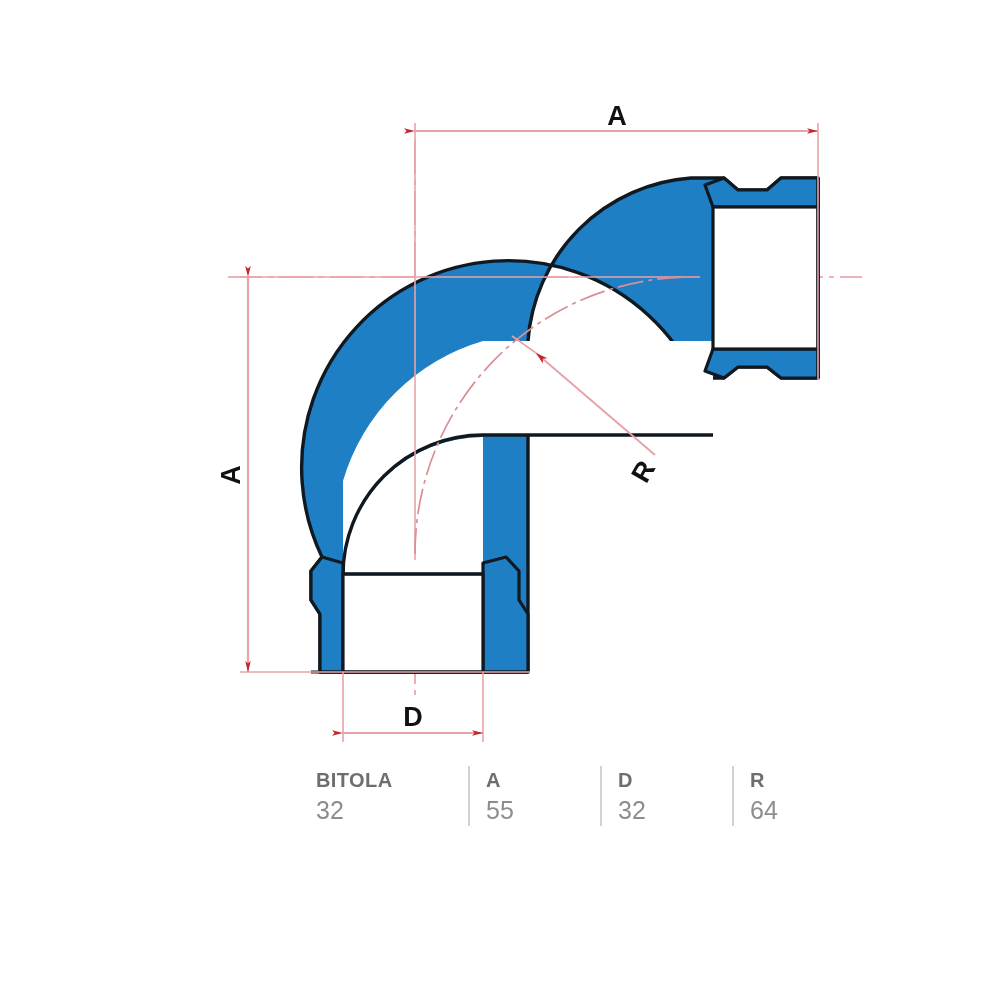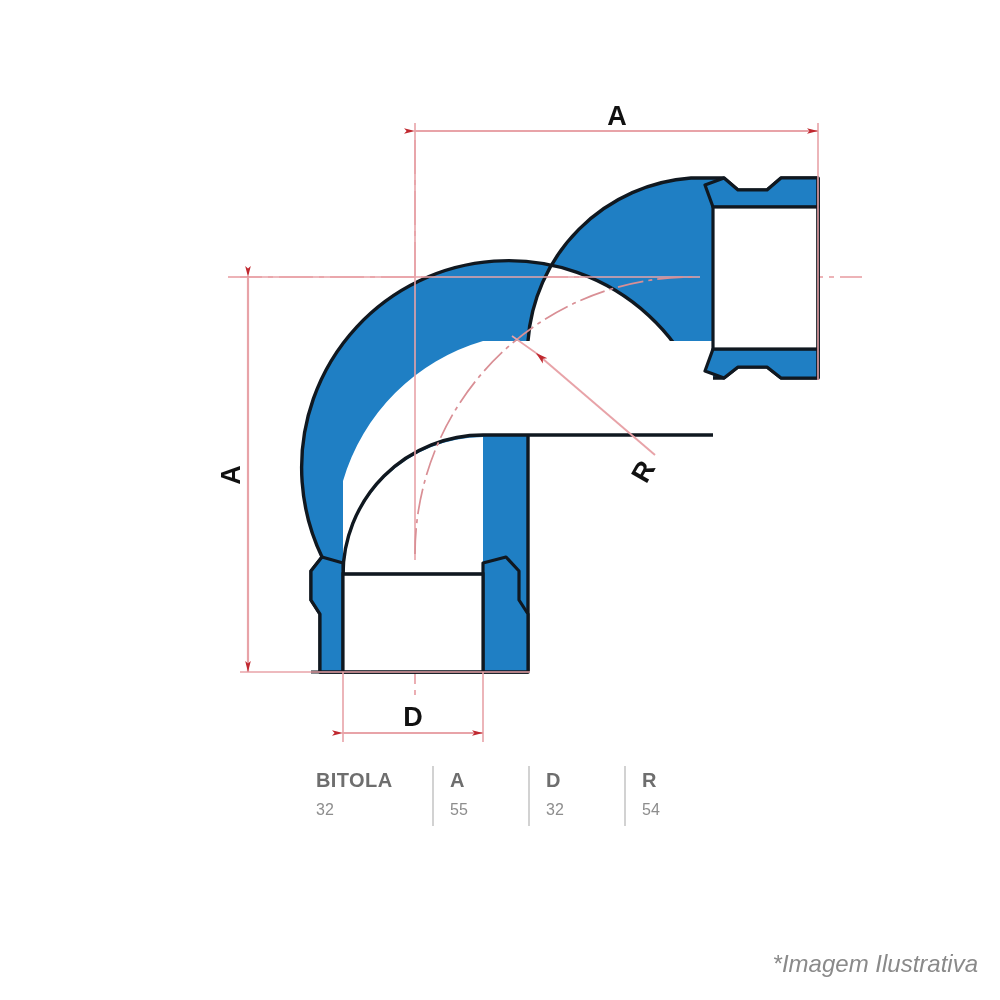--- a/index.html
+++ b/index.html
@@ -38,39 +38,40 @@
     position: absolute;
     left: 300px;
     top: 766px;
     width: 420px;
     height: 76px;
   }
   .spec-grid {
     display: grid;
     grid-template-columns: 132px 96px 96px 96px;
     width: 420px;
+    gap: 36px;
   }
   .spec-cell {
     padding-left: 16px;
     box-sizing: border-box;
   }
   .spec-cell.divided {
     border-left: 2px solid #d2d2d2;
   }
   .spec-head {
     font-size: 20px;
     font-weight: bold;
     color: #6e6e6e;
     letter-spacing: 0.4px;
     line-height: 28px;
     height: 30px;
     white-space: nowrap;
   }
   .spec-val {
-    font-size: 16px;
+    font-size: 25px;
     font-weight: normal;
     color: #8d8d8d;
     line-height: 28px;
     height: 30px;
     white-space: nowrap;
   }
 
   
   #caption {
     position: absolute;
@@ -260,21 +261,20 @@
         <div class="spec-val">55</div>
       </div>
 
       <div class="spec-cell divided">
         <div class="spec-head">D</div>
         <div class="spec-val">32</div>
       </div>
 
       <div class="spec-cell divided">
         <div class="spec-head">R</div>
-        <div class="spec-val">54</div>
+        <div class="spec-val">64</div>
       </div>
 
     </div>
   </div>
 
-  <div id="caption">*Imagem Ilustrativa</div>
 
 </div>
 
 </body></html>

